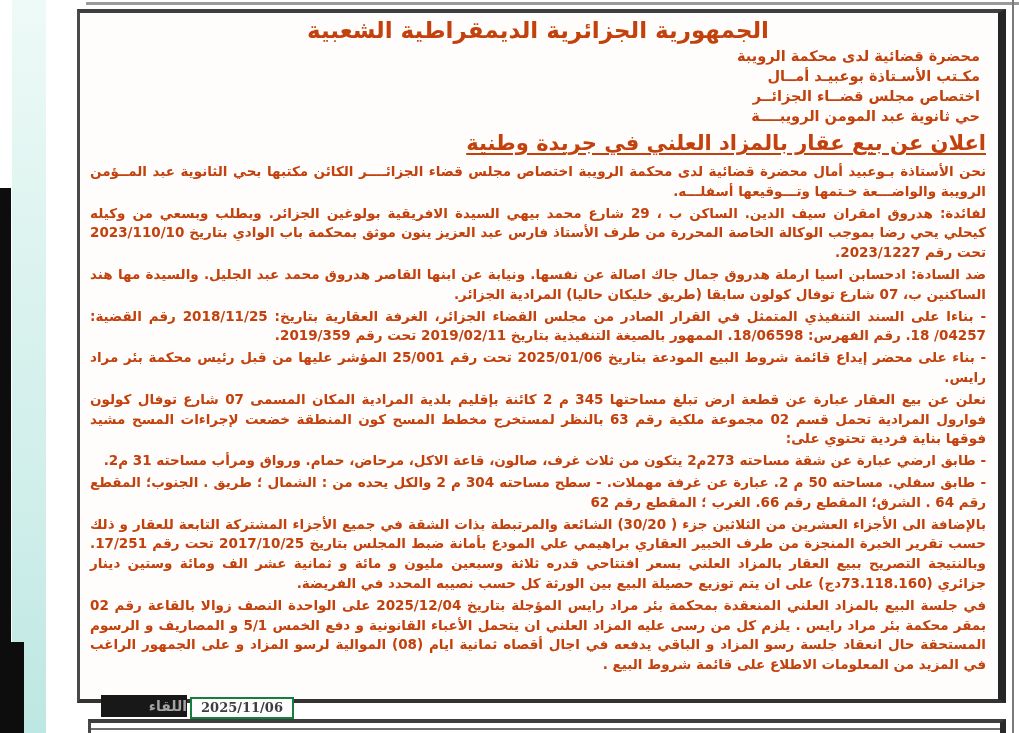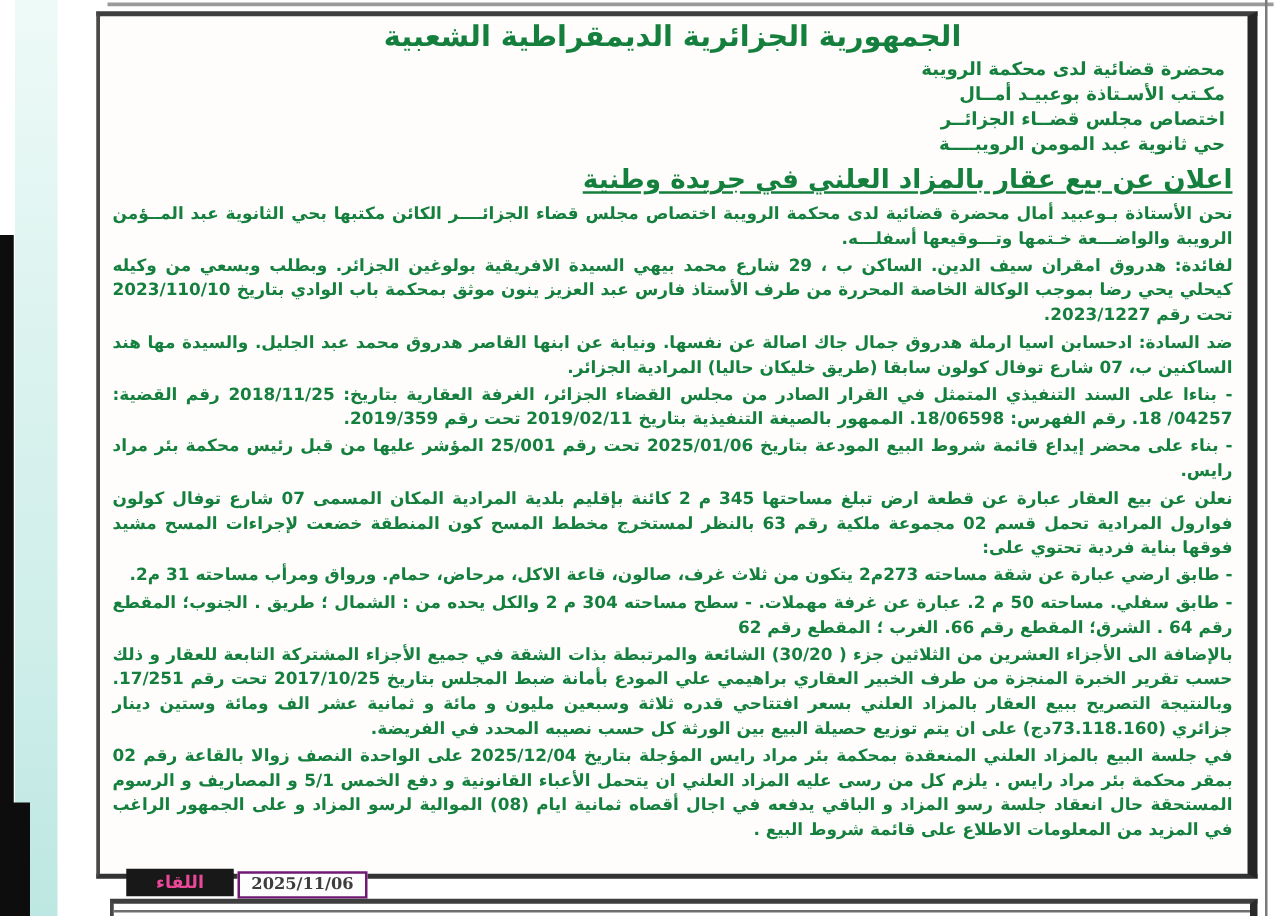--- a/index.html
+++ b/index.html
@@ -20,21 +20,21 @@
 
   
   .frame {
     position:absolute; left:77px; top:9px; width:929px; height:694px;
     box-sizing:border-box; background:#fefdfc; overflow:hidden;
     border-top:4px solid #3f3f3f;
     border-left:3px solid #4a4a4a;
     border-right:8px solid #262626;
     border-bottom:4px solid #333333;
   }
-  .content { padding:4px 12px 0 10px; color:#15803d; }
+  .content { padding:4px 12px 0 10px; color:#c2410c; }
 
   .republic-title {
     direction:rtl; text-align:center; font-weight:bold;
     font-size:23px; line-height:27px; margin:0; letter-spacing:0;
   }
   .office-block {
     direction:rtl; text-align:right; font-weight:bold;
     font-size:14.5px; line-height:20px; margin:2px 6px 0 0;
   }
   .office-line { white-space:nowrap; }
@@ -50,27 +50,27 @@
   }
   .body-text {
     direction:rtl; text-align:justify; font-weight:bold;
     font-size:13.5px; line-height:19.8px; margin-top:7px;
   }
   .body-text p { margin:0 0 2px 0; }
 
   
   .meeting-badge {
     position:absolute; left:101px; top:695px; width:86px; height:22px;
-    background:#181818; color:#ec4899; direction:rtl;
-    font-weight:bold; font-size:14px; line-height:22px; text-align:center;
+    background:#181818; color:#a3a3a3; direction:rtl;
+    font-weight:bold; font-size:14px; line-height:22px; text-align:right;
     letter-spacing:2px;
   }
   .date-box {
     position:absolute; left:190px; top:697px; width:100px; height:18px;
-    box-sizing:content-box; border:2px solid #701a75; background:#fdfdfd;
+    box-sizing:content-box; border:2px solid #15803d; background:#fdfdfd;
     color:#3d3d3d; font-family:"DejaVu Serif", serif; font-weight:bold;
     font-size:13px; line-height:18px; text-align:center;
   }
 
   
   .next-frame {
     position:absolute; left:88px; top:719px; width:918px; height:14px;
     box-sizing:border-box; background:#ffffff;
     border-top:4px solid #3e3e3e; border-left:3px solid #474747; border-right:6px solid #2a2a2a;
   }

